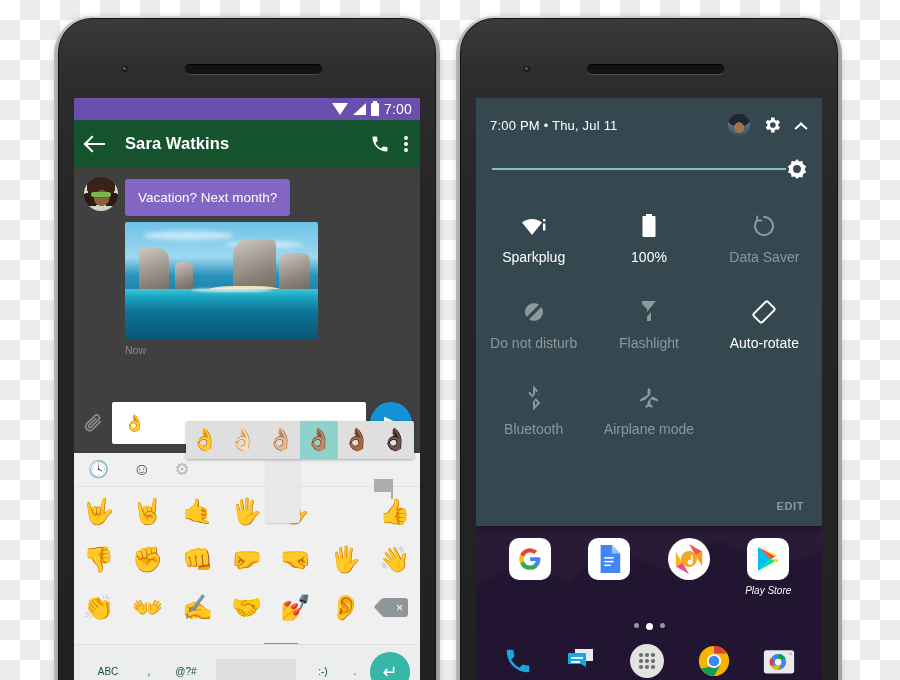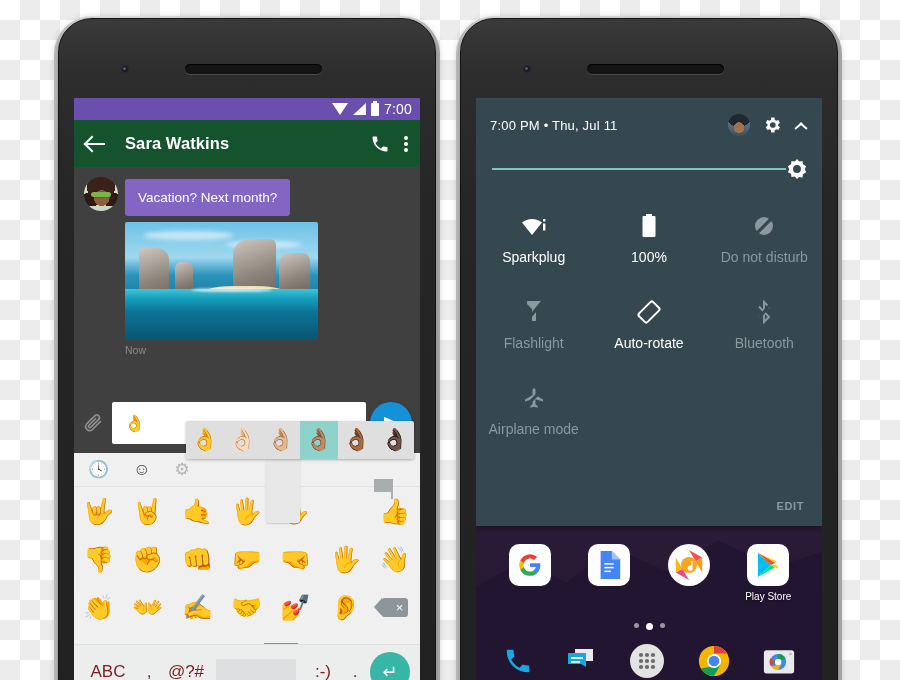--- a/index.html
+++ b/index.html
@@ -108,21 +108,21 @@
   .emoji-grid { display:grid; grid-template-columns: repeat(7, 1fr); }
   .emoji-grid .cell { height: 48px; display:flex; align-items:center; justify-content:center;
        font-size: 25px; line-height:1; }
   .bksp { width:26px; height:19px; background:#8e9699; border-radius:2px 3px 3px 2px;
        position:relative; display:flex; align-items:center; justify-content:flex-end;
        color:#fff; font-size:13px; padding-right:5px; }
   .bksp::before { content:""; position:absolute; left:-8px; top:0; border-top:9.5px solid transparent;
        border-bottom:9.5px solid transparent; border-right:8px solid #8e9699; }
   .kbd-bottom { position:absolute; left:0; right:0; bottom:0; height: 54px; background:#eceded;
        border-top:1px solid #e0e0e0; display:flex; align-items:center; padding: 0 10px; gap: 4px; }
-  .kb-key { font-size: 17px; color:#7f1d1d; display:flex; align-items:center; justify-content:center; }
+  .kb-key { font-size: 10px; color:#14532d; display:flex; align-items:center; justify-content:center; }
   .k-abc { width: 48px; } .k-comma { width: 26px; } .k-sym { width: 40px; }
   .k-space { flex:1; height: 26px; background:#dcdedf; border-radius:2px; margin: 0 6px; }
   .k-emo { width: 34px; } .k-dot { width: 22px; }
   .k-enter { width: 40px; height: 40px; border-radius:50%; background:#37b6a8; color:#fff;
        display:flex; align-items:center; justify-content:center; font-size:18px; }
   .tab-underline { position:absolute; bottom:53px; left:190px; width:34px; height:2px; background:#37b6a8; }
 
   
   .tone-popup { position:absolute; left: 112px; top: -32px; background:#dfdfdf;
        border-radius: 2px; display:flex; box-shadow: 0 1px 3px rgba(0,0,0,.28); z-index: 6; }
@@ -135,21 +135,21 @@
   .tone-flag { position:absolute; left: 300px; top: 26px; width: 17px; height: 13px;
        background:#a9adae; z-index: 5; }
   .tone-flag::after { content:""; position:absolute; right:-2px; top:0; width:2px; height:20px; background:#a9adae; }
 
   
   .home { position:absolute; inset:0; background:
        linear-gradient(180deg,#5b3352 0%, #7a3f57 22%, #93455b 42%, #6d3a58 58%, #2a1b36 70%, #241630 100%); }
   .mountain { position:absolute; left:0; right:0; top: 68%; height: 32%; background:#221532;
        clip-path: polygon(0 42%, 14% 28%, 26% 40%, 40% 22%, 55% 34%, 70% 18%, 86% 32%, 100% 24%, 100% 100%, 0 100%); }
   .app-row { position:absolute; left:0; right:0; top: 8px; display:flex;
-       justify-content:space-around; padding: 18px 14px; }
+       justify-content:space-around; padding: 12px 14px; font-style: italic; }
   .app { width: 46px; display:flex; flex-direction:column; align-items:center; gap: 5px; }
   .app .lbl { font-size: 10px; color:#fff; text-shadow: 0 1px 2px rgba(0,0,0,.6); white-space:nowrap; }
   .ic46 { width: 42px; height: 42px; border-radius: 10px; display:flex; align-items:center;
        justify-content:center; }
   .dots { position:absolute; left:0; right:0; top: 47%; display:flex; justify-content:center; gap:7px; }
   .dots i { width:5px; height:5px; border-radius:50%; background:rgba(255,255,255,.55); }
   .dots i.on { width:7px; height:7px; background:#fff; }
   .dock { position:absolute; left:0; right:0; bottom: 6px; height: 58px; display:flex;
        align-items:center; justify-content:space-around; padding: 0 10px; }
 
@@ -462,20 +462,29 @@
           <span class="tl">Sparkplug</span>
         </div>
         <div class="tile on">
           <span class="ti">
             <svg width="16" height="24" viewBox="0 0 16 24" fill="currentColor">
               <path d="M5 0h6v2h2.5a1 1 0 011 1v19a1 1 0 01-1 1H2.5a1 1 0 01-1-1V3a1 1 0 011-1H5z"></path>
             </svg>
           </span>
           <span class="tl">100%</span>
         </div>
+        <div class="tile off">
+          <span class="ti">
+            <svg width="24" height="24" viewBox="0 0 24 24" fill="none" stroke="currentColor" stroke-width="2" stroke-linecap="round">
+              <path d="M12 3a9 9 0 11-7 3.4"></path>
+                <path d="M5.2 2.6v4h4"></path>
+            </svg>
+          </span>
+          <span class="tl">Data Saver</span>
+        </div>
 
         <div class="tile off">
           <span class="ti">
             <svg width="24" height="24" viewBox="0 0 24 24" fill="none" stroke="currentColor" stroke-width="2">
               <circle cx="12" cy="12" r="9" fill="currentColor" stroke="none"></circle>
               <line x1="3.5" y1="20.5" x2="20.5" y2="3.5" stroke="#35474f" stroke-width="3.2"></line>
             </svg>
           </span>
           <span class="tl">Do not disturb</span>
         </div>

